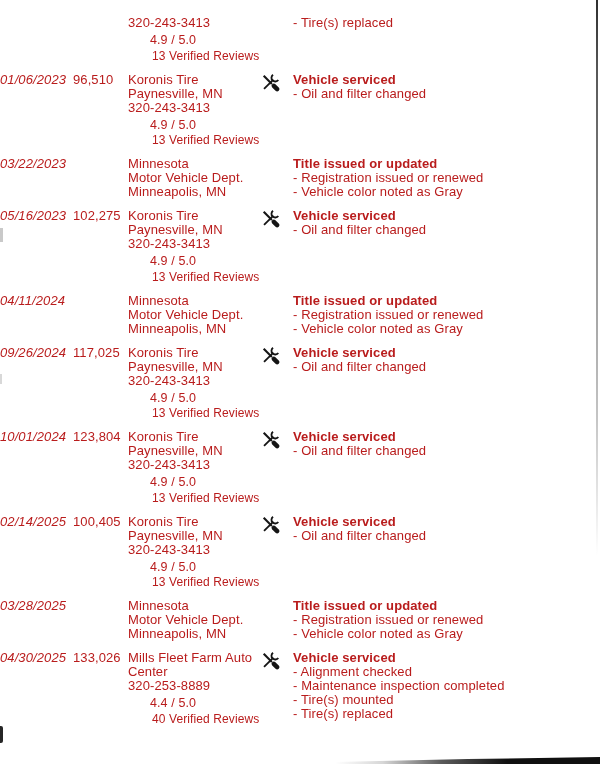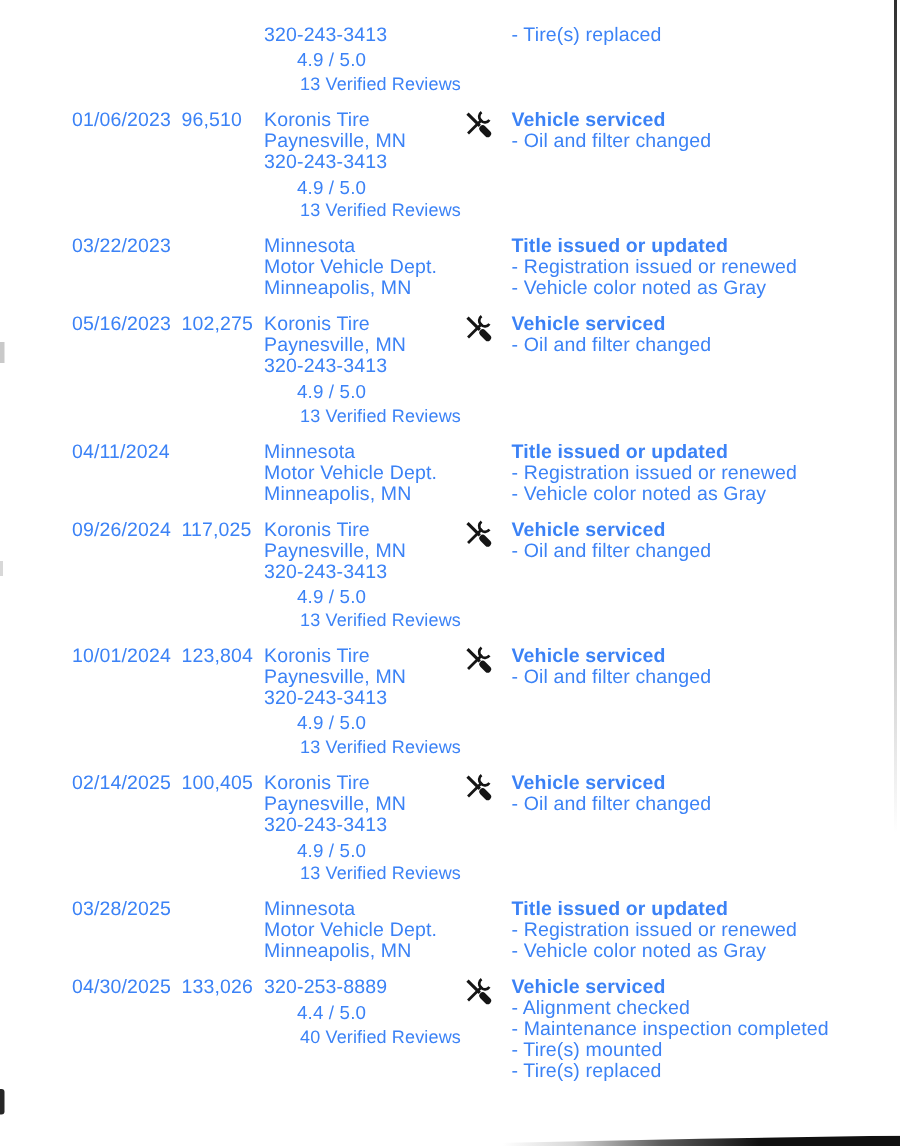--- a/index.html
+++ b/index.html
@@ -1,32 +1,32 @@
 <!DOCTYPE html>
 <html><head>
 <meta charset="utf-8">
 <style>
   html,body{margin:0;padding:0;background:#ffffff;}
   .page{
     position:relative;
     width:600px;height:764px;
     background:#ffffff;
     font-family:"Liberation Sans",sans-serif;
-    color:#3b82f6;
+    color:#b91c1c;
     overflow:hidden;
   }
   .records{position:absolute;top:16px;left:0;right:0;}
   .record{
     display:flex;align-items:flex-start;
     margin-bottom:10px;
     font-size:13px;line-height:14px;
     letter-spacing:0.1px;
   }
   .col{flex:none;}
-  .col.date{width:73px;margin-left:48px;white-space:nowrap;}
+  .col.date{width:73px;white-space:nowrap;font-style:italic;}
   .col.mileage{width:55px;white-space:nowrap;}
   .col.provider{width:132px;}
   .col.icon-cell{width:33px;padding-top:0;}
   .col.details{flex:1 1 auto;min-width:0;padding-right:26px;}
   .provider-line{}
   .rating{font-weight:normal;font-size:12.5px;margin-left:22px;margin-top:3px;white-space:nowrap;}
   .reviews{font-size:12px;margin-top:1.5px;white-space:nowrap;margin-left:24px;}
   .event-title{font-weight:bold;}
   .detail-line{}
   .tools-svg{display:block;margin-top:-1px;}
@@ -244,20 +244,22 @@
     <div class="col details">
       <div class="event-title">Title issued or updated</div>
     <div class="detail-line">- Registration issued or renewed</div>
           <div class="detail-line">- Vehicle color noted as Gray</div>
         </div>
   </div>
       <div class="record">
     <div class="col date">04/30/2025</div>
     <div class="col mileage">133,026</div>
     <div class="col provider">
+          <div class="provider-line">Mills Fleet Farm Auto</div>
+          <div class="provider-line">Center</div>
           <div class="provider-line">320-253-8889</div>
       <div class="rating">4.4 / 5.0</div>
       <div class="reviews">40 Verified Reviews</div>
     </div>
     <div class="col icon-cell">
       <svg class="tools-svg" viewBox="0 0 24 24" width="21" height="21">
         <g stroke="#151515" fill="none">
           <path d="M20.9 9.1 A4.3 4.3 0 1 1 14.9 3.1" stroke-width="2.1"></path>
           <path d="M15.3 8.7 L4.6 19.4" stroke-width="2.1"></path>
           <path d="M4.2 4.2 L13.6 13.6" stroke-width="2.4"></path>

